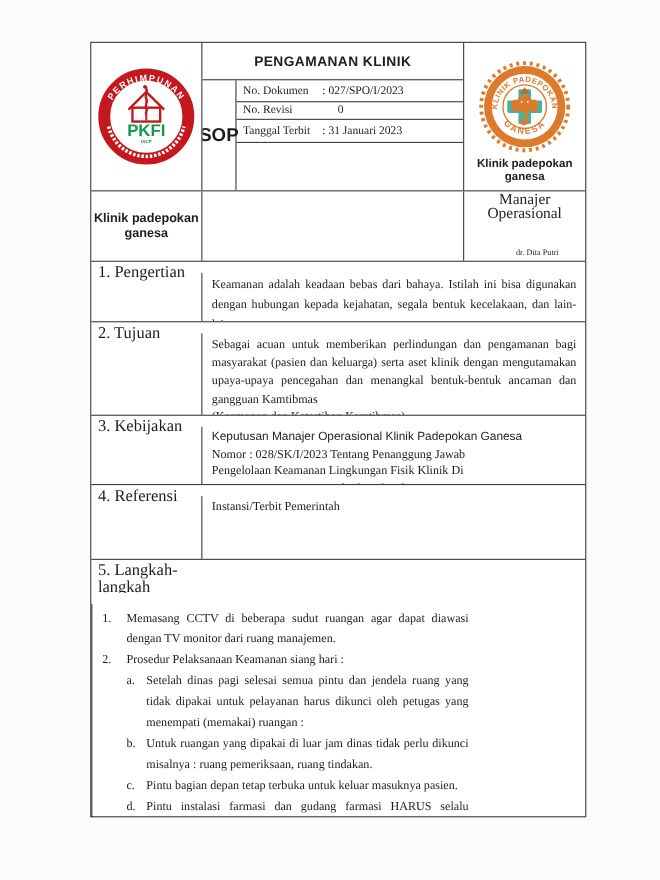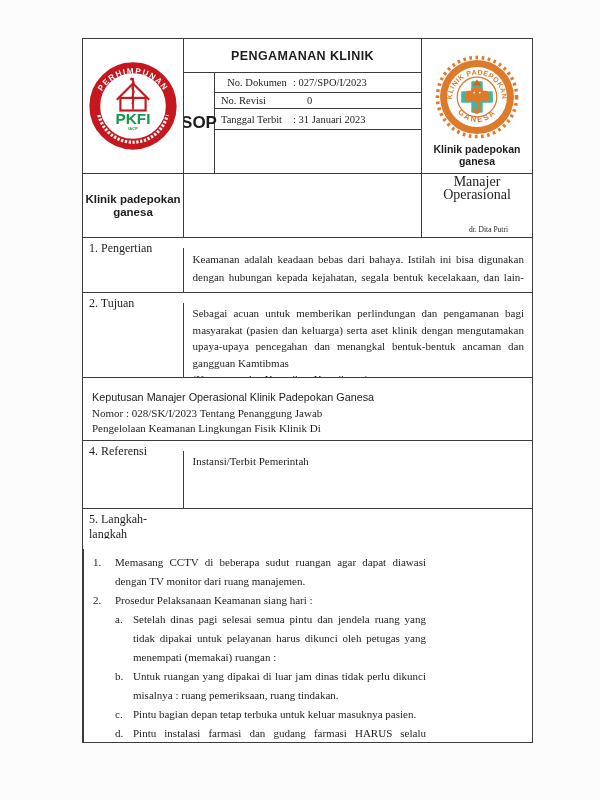--- a/index.html
+++ b/index.html
@@ -20,41 +20,41 @@
   .cell-logo-left { width:100px; display:flex; align-items:center; justify-content:center; }
   .cell-head-mid { width:238px; display:flex; flex-direction:column; }
   .title-row { height:34px; border-bottom:1px solid #3c3c3c; display:flex; align-items:center; justify-content:center; }
   .doc-title { font-family:"Liberation Sans", sans-serif; font-weight:bold; font-size:12.5px; letter-spacing:.4px; }
   .sop-area { flex:1; display:flex; }
   .sop-col { width:31px; border-right:1px solid #3c3c3c; display:flex; align-items:center; justify-content:center;
              font-family:"Liberation Sans", sans-serif; font-weight:bold; font-size:17px; }
   .meta-col { flex:1; display:flex; flex-direction:column; }
   .meta-row { border-bottom:1px solid #3c3c3c; display:flex; align-items:center; padding:1px 6px; font-size:10.5px; }
   .meta-row .m-label { width:72px; flex:none; }
-  .meta-row.m1 { height:20px;text-align:center; } .meta-row.m2 { height:16px; }
+  .meta-row.m1 { height:20px; } .meta-row.m2 { height:16px; }
   .meta-row.m3 { height:21px; } .meta-row.m4 { height:16px; }
   .meta-row.m2 .m-value { margin-left:14px; }
   .meta-filler { flex:1; }
   .cell-logo-right { width:111px; display:flex; flex-direction:column; align-items:center; padding-top:14px; }
   .clinic-name-small { font-family:"Liberation Sans", sans-serif; font-weight:bold; font-size:10.5px;
                        line-height:11.5px; text-align:center; margin-top:3px; }
 
   
   .band-sign { height:64px; }
   .cell-clinic-left { width:100px; display:flex; align-items:center; justify-content:center; }
   .clinic-name-big { font-family:"Liberation Sans", sans-serif; font-weight:bold; font-size:11.5px;
                      line-height:13px; text-align:center; }
   .cell-sign-mid { width:238px; }
   .cell-sign-right { width:111px; display:flex; flex-direction:column; align-items:center;
                      justify-content:space-between; padding:2px 2px 3px; }
   .signer-role { font-size:14px; line-height:12.5px; text-align:center; }
   .signer-name { font-size:7.5px;padding-left:23px; }
 
   
-  .label-cell { width:100px; padding:3px 4px 0 6px; font-size:12px; line-height:15px; }
+  .label-cell { width:100px; padding:3px 4px 0 6px; font-size:15px; line-height:15px; }
   .content-cell { width:351px; padding:2px 8px 0 9px; font-size:11px;margin-top:10px; }
   .jtext { text-align:justify; }
   .r1 { height:55px; } .r1 .content-cell { line-height:18px; }
   .r2 { height:85px; } .r2 .content-cell { line-height:16.5px; }
   .r3 { height:63px; } .r3 .content-cell { line-height:15.5px; }
   .r3 .sans-line { font-family:"Liberation Sans", sans-serif; font-size:10.8px; }
   .r3 .center-line { text-align:center; }
   .r4 { height:68px; } .r4 .content-cell { line-height:16.5px; }
   .r5 { height:235px;flex-direction:column; } .r5 .content-cell { line-height:19px; padding-top:4px; }
 
@@ -177,20 +177,21 @@
 
     <div class="band r2">
       <div class="cell label-cell">2. Tujuan</div>
       <div class="cell content-cell">
         <div class="jtext">Sebagai acuan untuk memberikan perlindungan dan pengamanan bagi masyarakat (pasien dan keluarga) serta aset klinik dengan mengutamakan upaya-upaya pencegahan dan menangkal bentuk-bentuk ancaman dan gangguan Kamtibmas</div>
         <div>(Keamanan dan Ketertiban Kamtibmas).</div>
       </div>
     </div>
 
     <div class="band r3">
+      <div class="cell label-cell">3. Kebijakan</div>
       <div class="cell content-cell">
         <div class="sans-line">Keputusan Manajer Operasional Klinik Padepokan Ganesa</div>
         <div>Nomor : 028/SK/I/2023 Tentang Penanggung Jawab</div>
         <div class="jtext">Pengelolaan Keamanan Lingkungan Fisik Klinik Di</div>
         <div class="center-line">Klinik padepokan ganesa</div>
       </div>
     </div>
 
     <div class="band r4">
       <div class="cell label-cell">4. Referensi</div>

